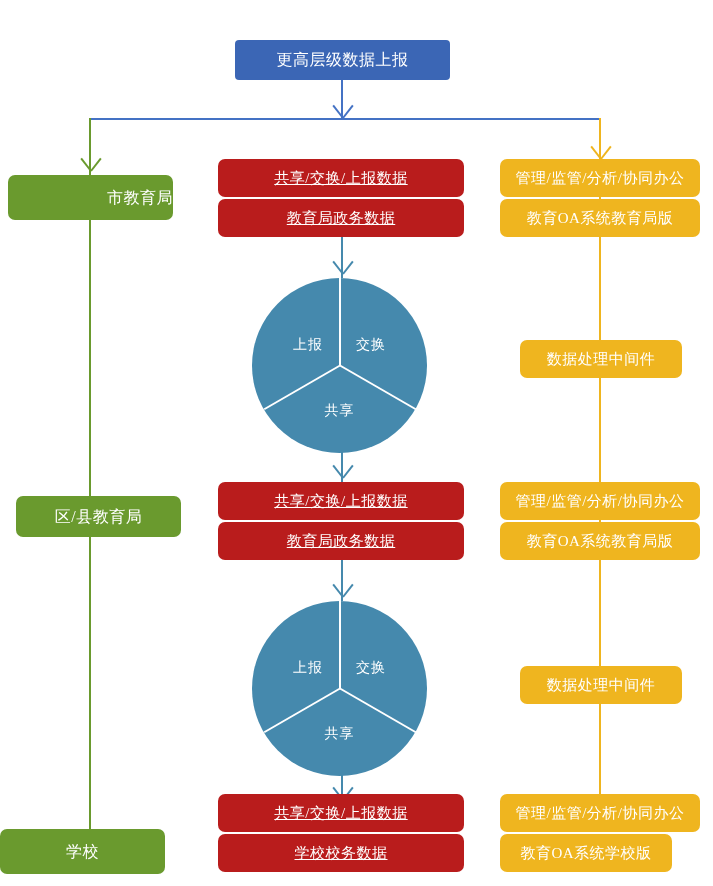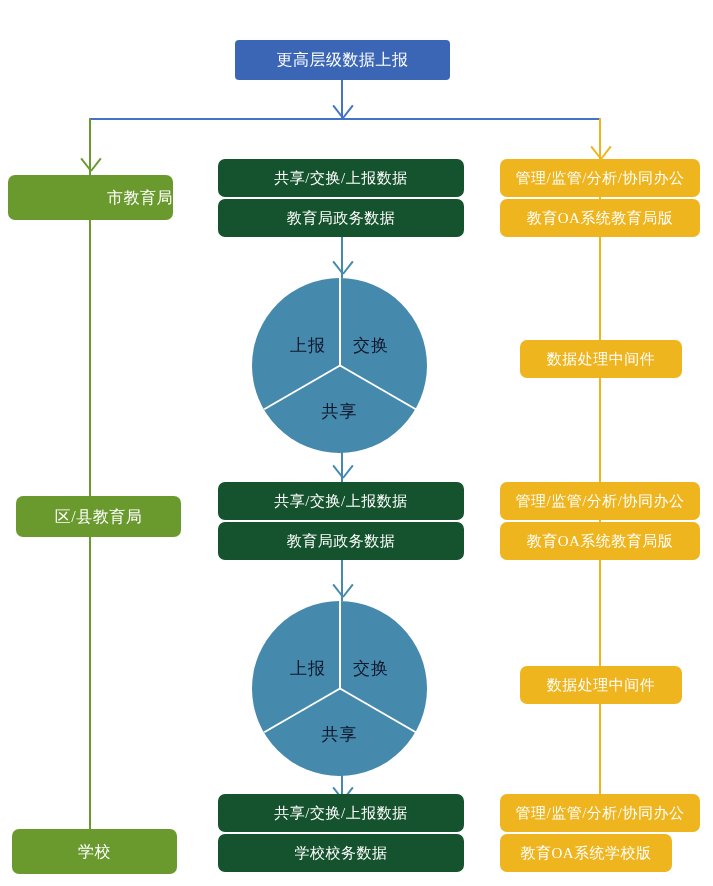--- a/index.html
+++ b/index.html
@@ -30,22 +30,23 @@
   .node.top{
     background:#3B66B5;
     font-size:16px;
     border-radius:4px;
   }
   .node.green{
     background:#6A9A2E;
     font-size:16px;
   }
   .node.blue{
-    background:#14532d;
+    background:#b91c1c;
     font-size:15px;
+    text-decoration:underline;
   }
   .node.yellow{
     background:#EFB51F;
     font-size:15px;
   }
   .node.yellow.mid{font-size:15px;}
 
   
   .line{position:absolute;z-index:1;}
   .vline{width:2px;}
@@ -74,22 +75,22 @@
     background:#ffffff;
     width:2px;
     left:50%;
     margin-left:-1px;
     top:0;
     height:50%;
     transform-origin:bottom center;
   }
   .pie .lbl{
     position:absolute;
-    color:#0f172a;
-    font-size:17px;
+    color:#ffffff;
+    font-size:14px;
     white-space:nowrap;
     transform:translate(-50%,-50%);
     letter-spacing:1px;
   }
 </style>
 </head>
 <body>
 
 <div id="canvas">
 
@@ -196,21 +197,21 @@
 
   <div class="pie" style="left:252px;top:601px;width:175px;height:175px;">
     <div class="sep" style="transform:rotate(0deg);"></div>
     <div class="sep" style="transform:rotate(120deg);"></div>
     <div class="sep" style="transform:rotate(240deg);"></div>
     <span class="lbl" style="left:32%;top:38%;">上报</span>
     <span class="lbl" style="left:68%;top:38%;">交换</span>
     <span class="lbl" style="left:50%;top:76%;">共享</span>
   </div>
 
-  <div class="node green" style="left:12px;top:829px;width:165px;height:45px;">
+  <div class="node green" style="left:0;top:829px;width:165px;height:45px;">
     <span>学校</span>
   </div>
 
   <div class="node blue" style="left:218px;top:794px;width:246px;height:38px;">
     <span>共享/交换/上报数据</span>
   </div>
   <div class="node blue" style="left:218px;top:834px;width:246px;height:38px;">
     <span>学校校务数据</span>
   </div>
 

